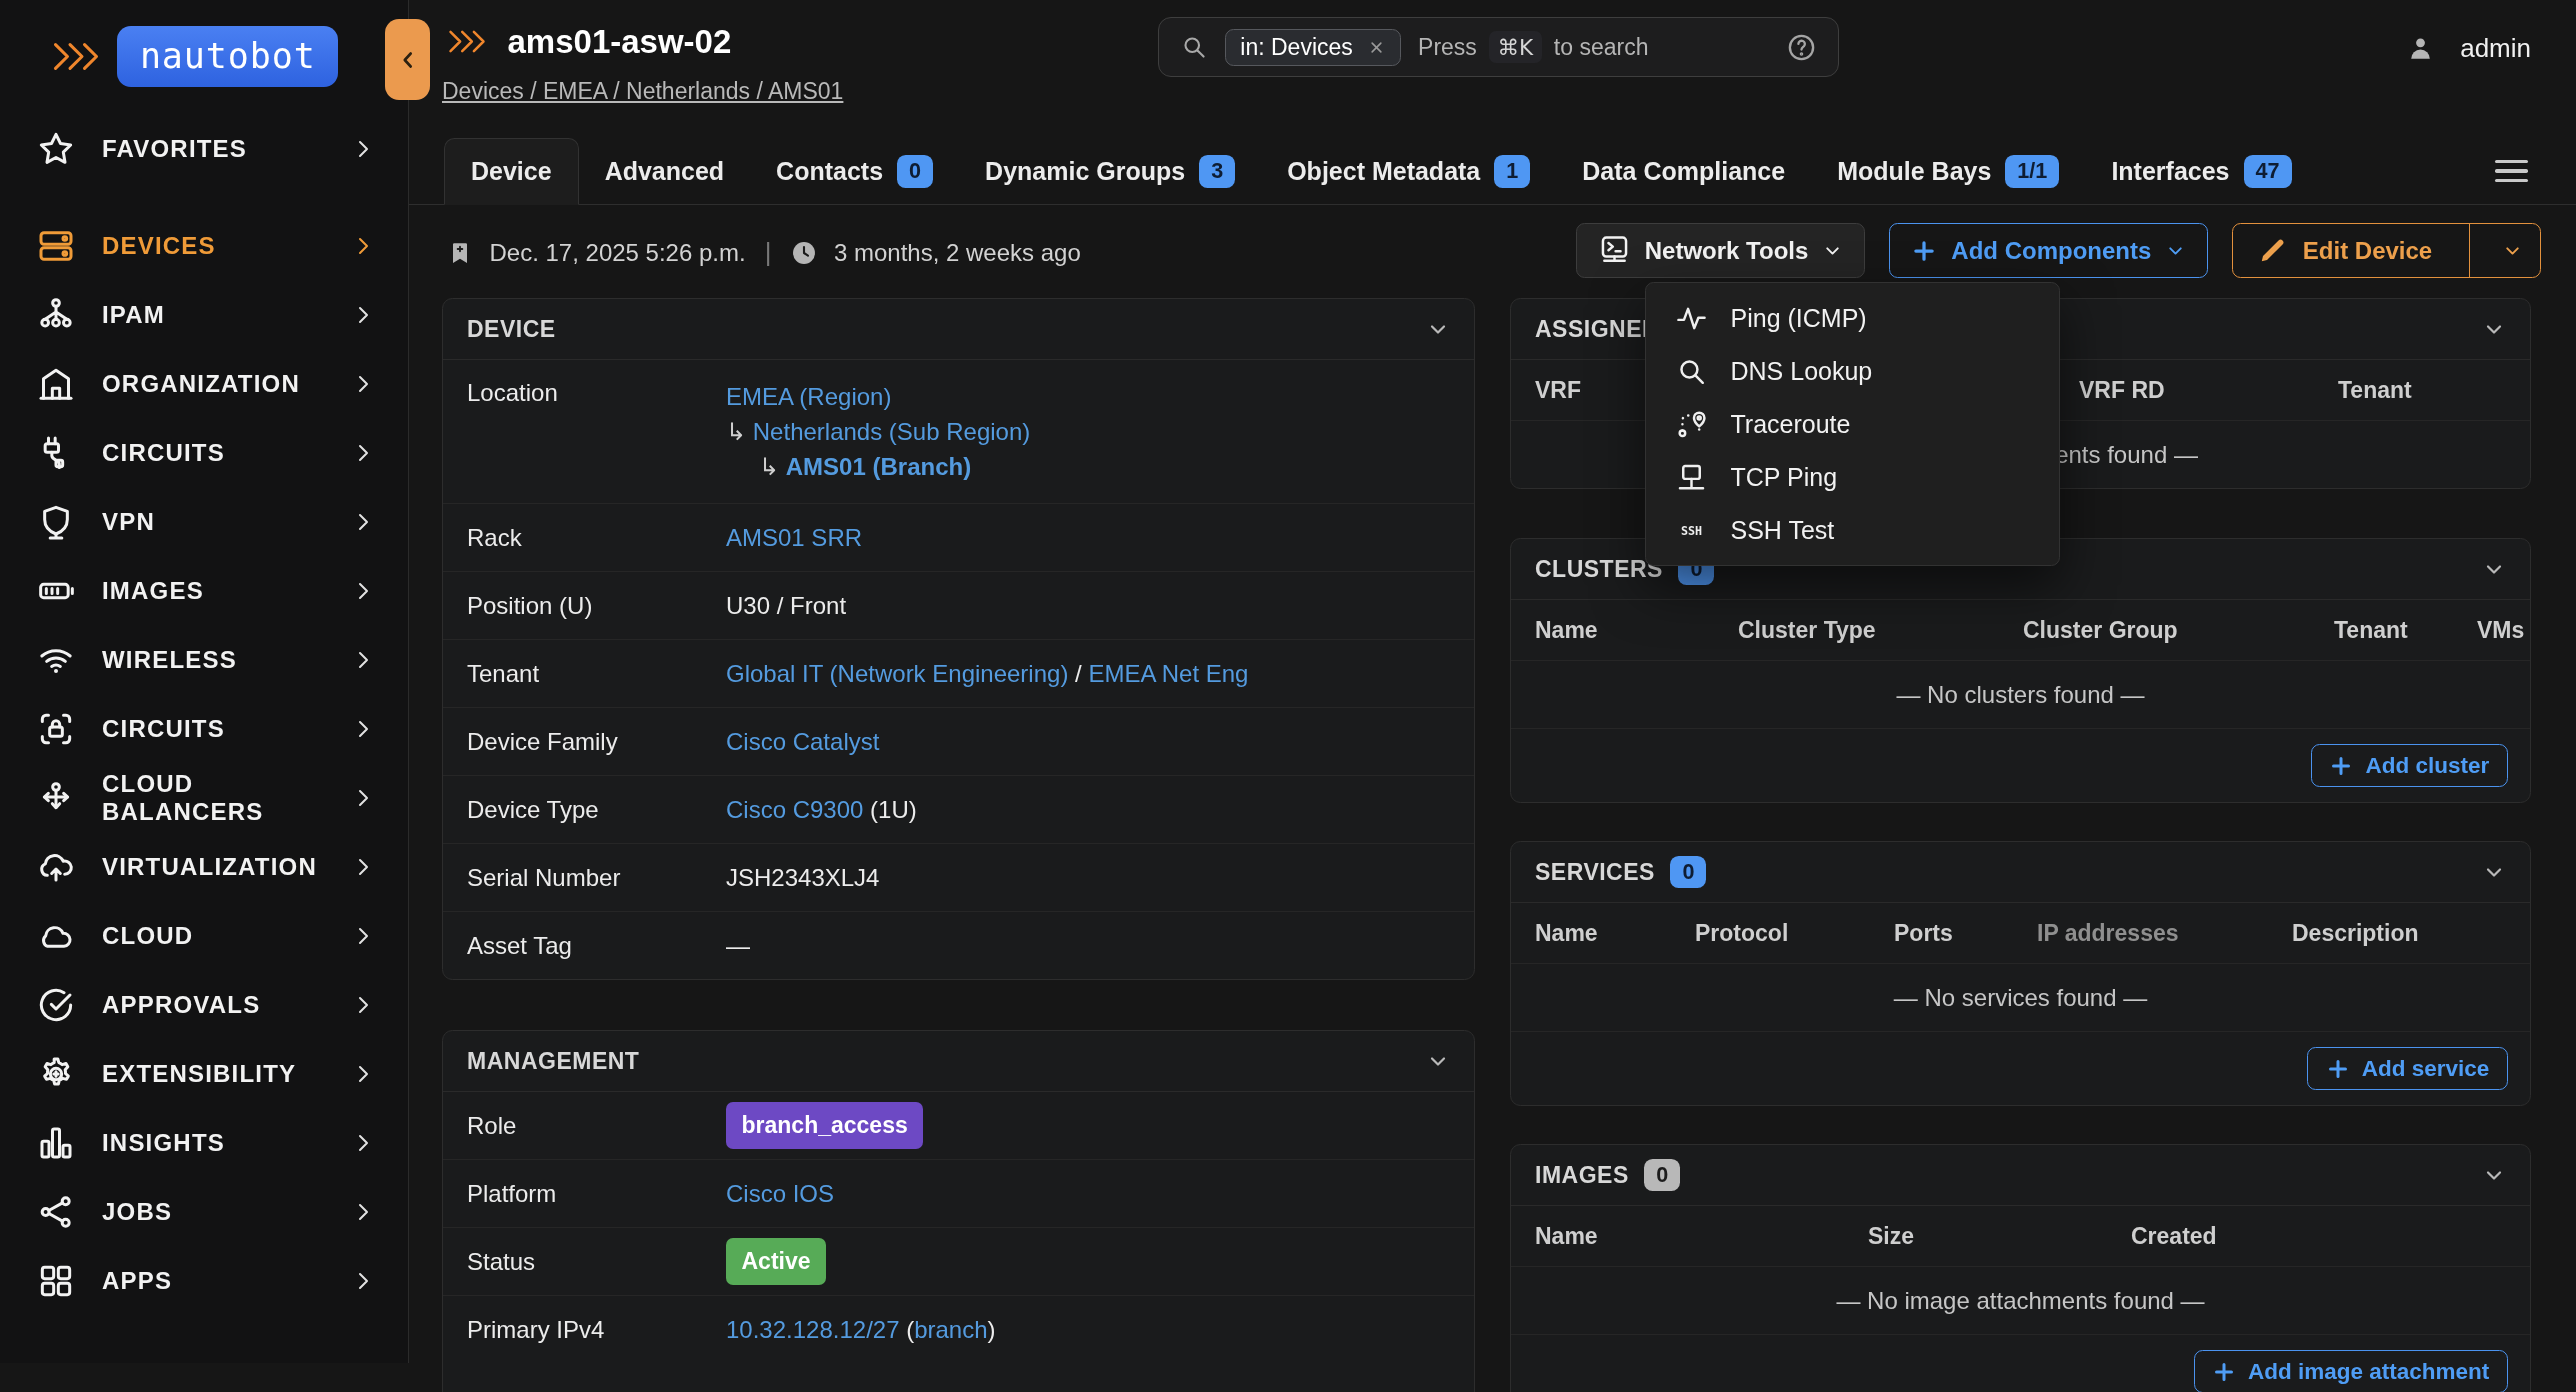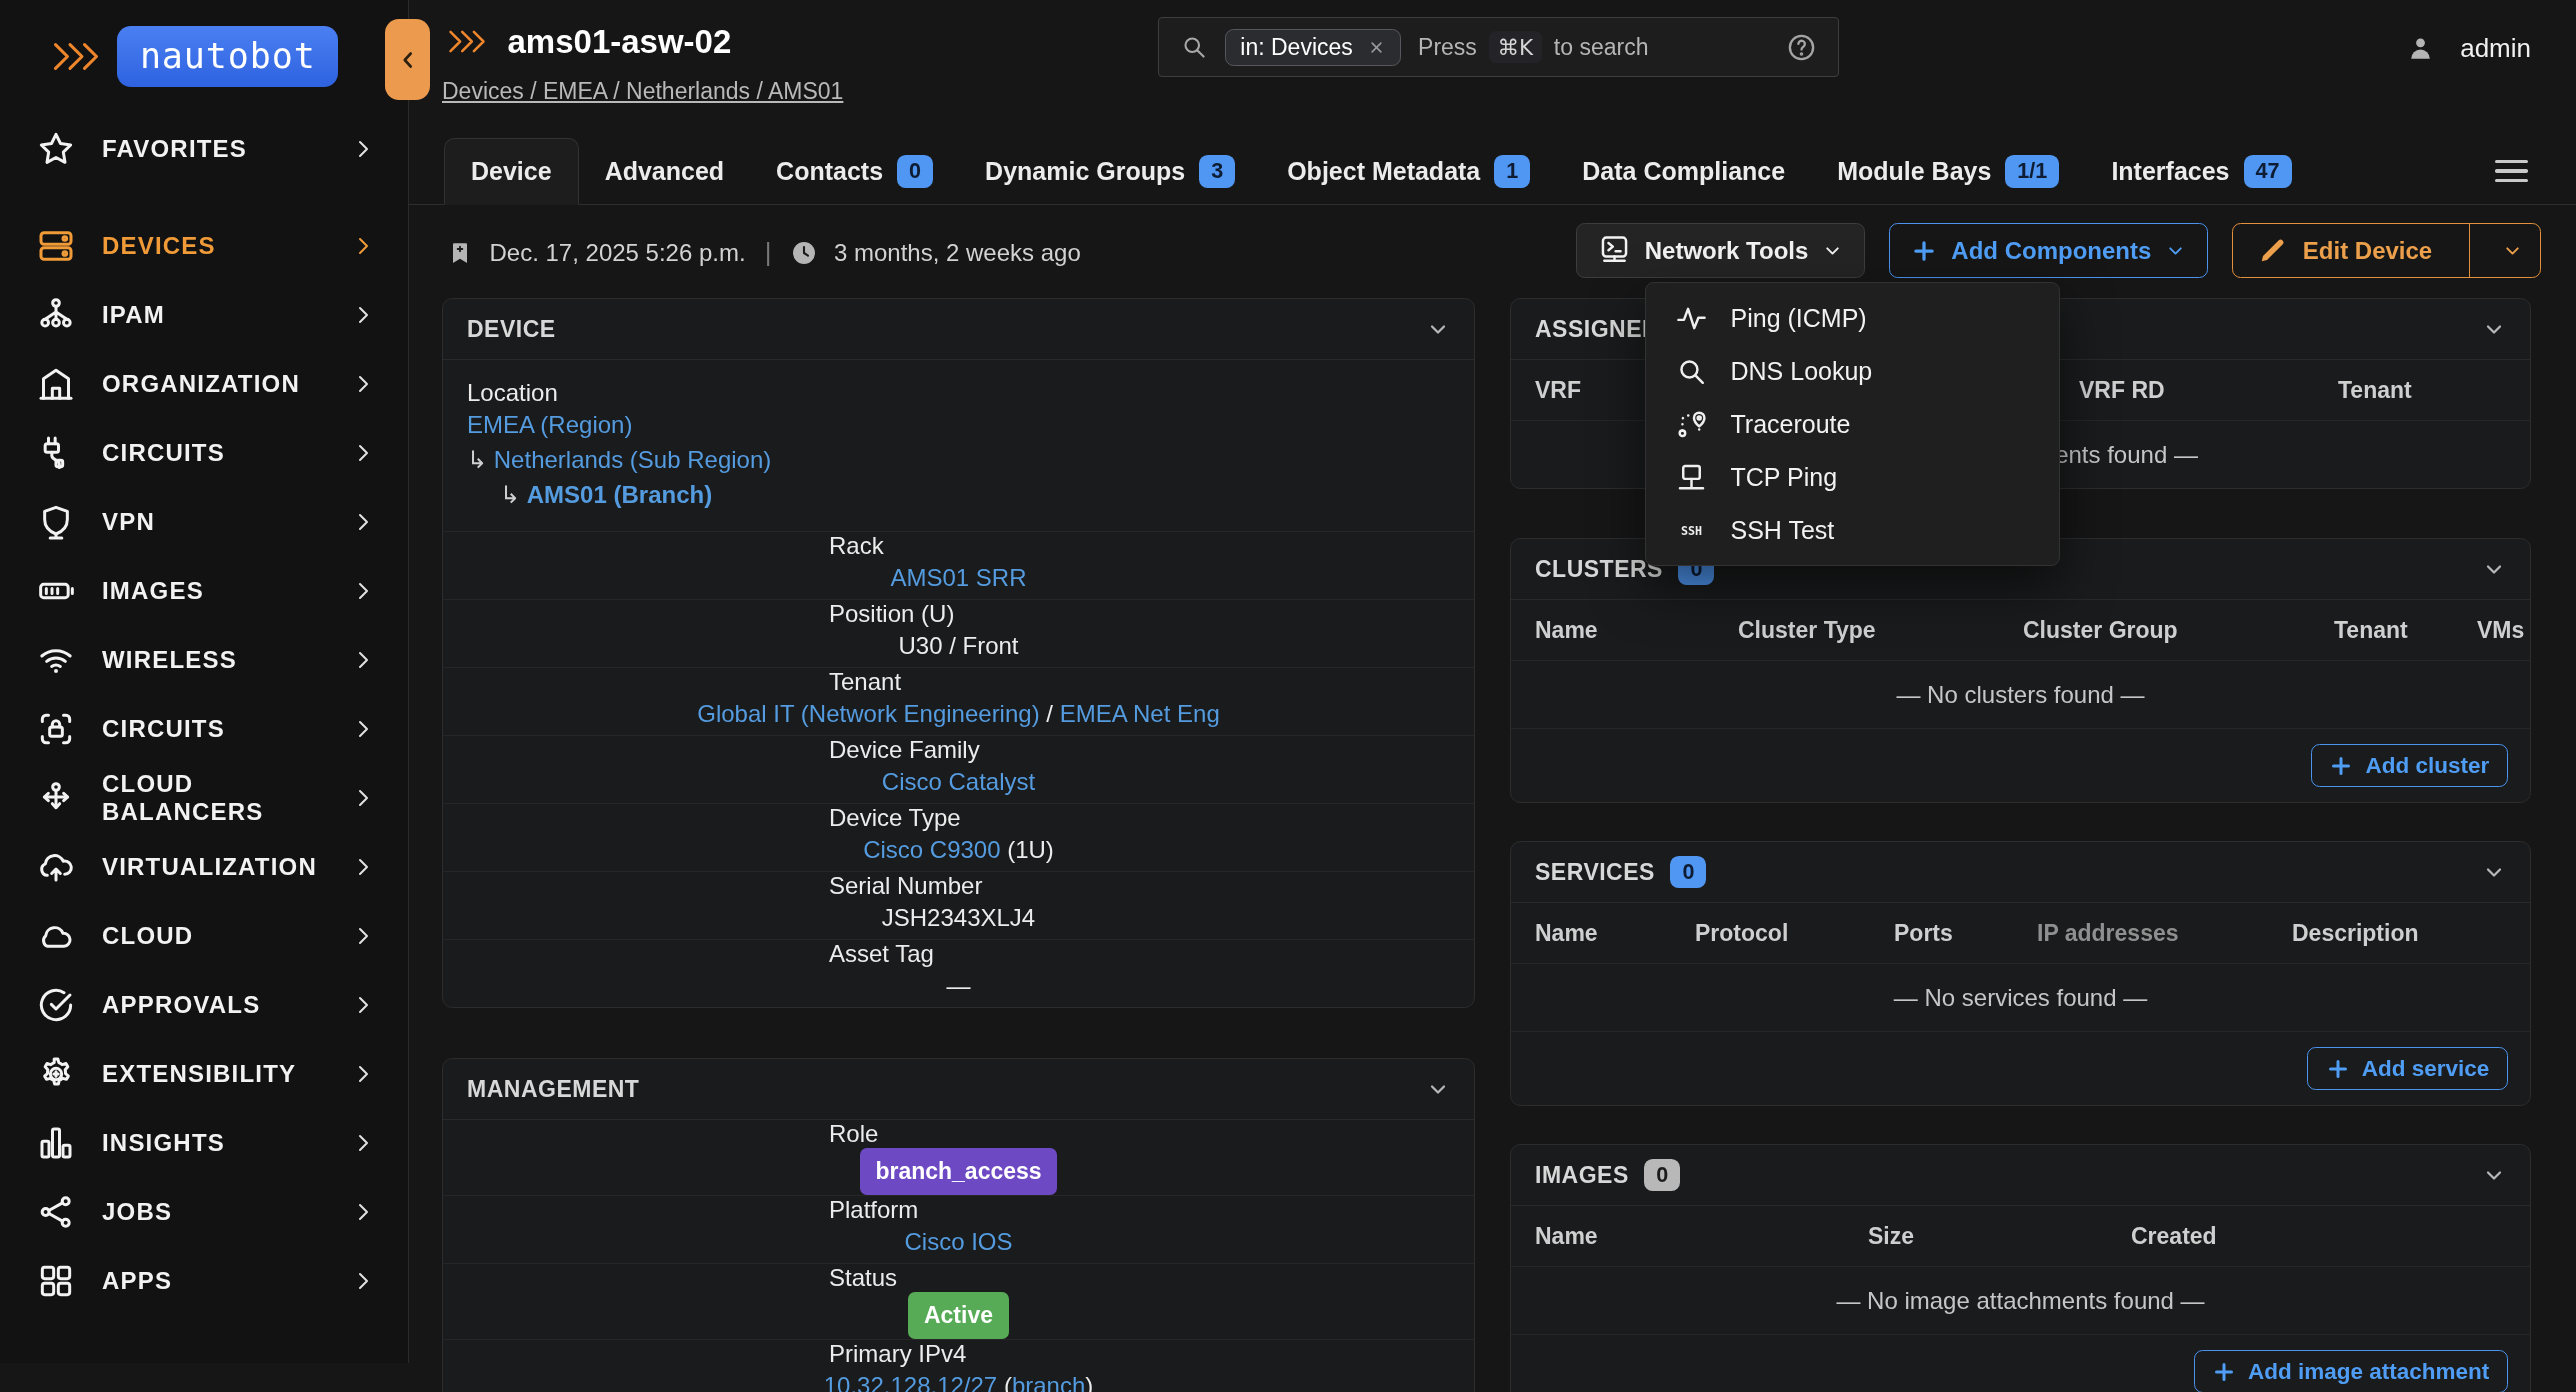--- a/index.html
+++ b/index.html
@@ -22,21 +22,21 @@
   .side-item .lbl{flex:1;font-size:24px;font-weight:700;letter-spacing:1.2px;color:#f2f2f2;}
   .side-item .chev{width:24px;height:24px;color:#e2e2e2;flex:none;}
   .side-item.active .ic,.side-item.active .chev{color:#f09b38;}
   .side-item.active .lbl{color:#f09b38;}
   
   .page-head{position:absolute;left:442px;top:22.5px;}
   .title-row{display:flex;align-items:center;gap:15.5px;}
   .title-chev{width:50px;height:33px;color:#f0862c;}
   .page-title{font-size:33px;font-weight:700;color:#ffffff;margin:0;}
   .breadcrumb{margin-top:17.3px;font-size:23px;color:#b9b9b9;text-decoration:underline;}
-  .search{position:absolute;left:1158px;top:17.3px;width:681px;height:60px;box-sizing:border-box;background:#1d1d1e;border:0.9px solid #3e3e3e;border-radius:4px;display:flex;align-items:center;padding:0 21px;gap:17.3px;}
+  .search{position:absolute;left:1158px;top:17.3px;width:681px;height:60px;box-sizing:border-box;background:#1d1d1e;border:0.9px solid #3e3e3e;border-radius:13px;display:flex;align-items:center;padding:0 21px;gap:17.3px;}
   .search .mag{width:28px;height:28px;color:#a8a8a8;flex:none;}
   .chip{display:flex;align-items:center;gap:14px;background:#2a2c30;border:0.9px solid #56585d;border-radius:8.6px;padding:4.3px 14px;font-size:23px;color:#ffffff;}
   .chip .x{width:19px;height:19px;color:#9a9a9a;}
   .hint{color:#b5b5b5;font-size:23px;display:flex;gap:12px;align-items:center;}
   .kbd{background:#242428;border-radius:7px;padding:3.5px 8.6px;font-size:21.6px;color:#d5d5d5;font-family:"DejaVu Sans",sans-serif;}
   .qmark{margin-left:auto;width:31px;height:31px;color:#a5a5a5;}
   .user{position:absolute;top:33px;right:45px;display:flex;align-items:center;gap:24px;font-size:26px;color:#f0f0f0;}
   .user .ic{width:31px;height:31px;color:#b5b5b5;}
   
   .tabbar{position:absolute;left:409px;right:0;top:138px;height:67px;box-sizing:border-box;border-bottom:0.9px solid #2e2e2e;display:flex;align-items:flex-end;padding:0 48px 0 35px;}
@@ -69,21 +69,21 @@
   .left-col{position:absolute;left:442px;top:298px;width:1033px;}
   .right-col{position:absolute;left:1510px;top:298px;width:1021px;}
   .panel{background:#1a1b1c;border:0.9px solid #2d2d2d;border-radius:10.4px;overflow:hidden;box-sizing:border-box;}
   .panel-h{height:60px;display:flex;align-items:center;padding:0 24px;border-bottom:0.9px solid #2a2a2a;}
   .panel-title{font-size:23px;font-weight:700;letter-spacing:0.5px;color:#d8d8d8;}
   .count-badge{margin-left:15.5px;background:#4f97f3;color:#0e1d33;font-weight:700;font-size:21.6px;border-radius:8.6px;padding:2.6px 12px;}
   .count-badge.gray{background:#b8b8b8;color:#1c1c1c;}
   .panel-chev{margin-left:auto;width:24px;height:24px;color:#b9b9b9;cursor:pointer;}
   #device-panel{margin-bottom:50px;}
   #management-panel{padding-bottom:39px;}
-  .kv-row{display:flex;align-items:center;padding:0 24px;border-bottom:0.9px solid #262626;min-height:67px;flex-direction:column;}
+  .kv-row{display:flex;align-items:center;padding:0 24px;border-bottom:0.9px solid #262626;min-height:67px;}
   .kv-row:last-child{border-bottom:none;}
   .kv-row.multi{align-items:flex-start;padding-top:19px;padding-bottom:19px;}
   .kv-label{width:259px;flex:none;font-size:24px;color:#ececec;}
   .kv-value{font-size:24px;color:#ececec;line-height:35px;}
   .link{color:#549bdf;cursor:pointer;}
   .b{font-weight:700;}
   .arrow{color:#cfcfcf;}
   .pill{display:inline-block;border-radius:7px;padding:6px 15.5px;font-size:23px;font-weight:600;color:#fff;}
   .thead{display:grid;padding:0 24px;height:60px;align-items:center;border-bottom:0.9px solid #262626;}
   .th{font-size:23px;font-weight:700;color:#cfcfcf;}

